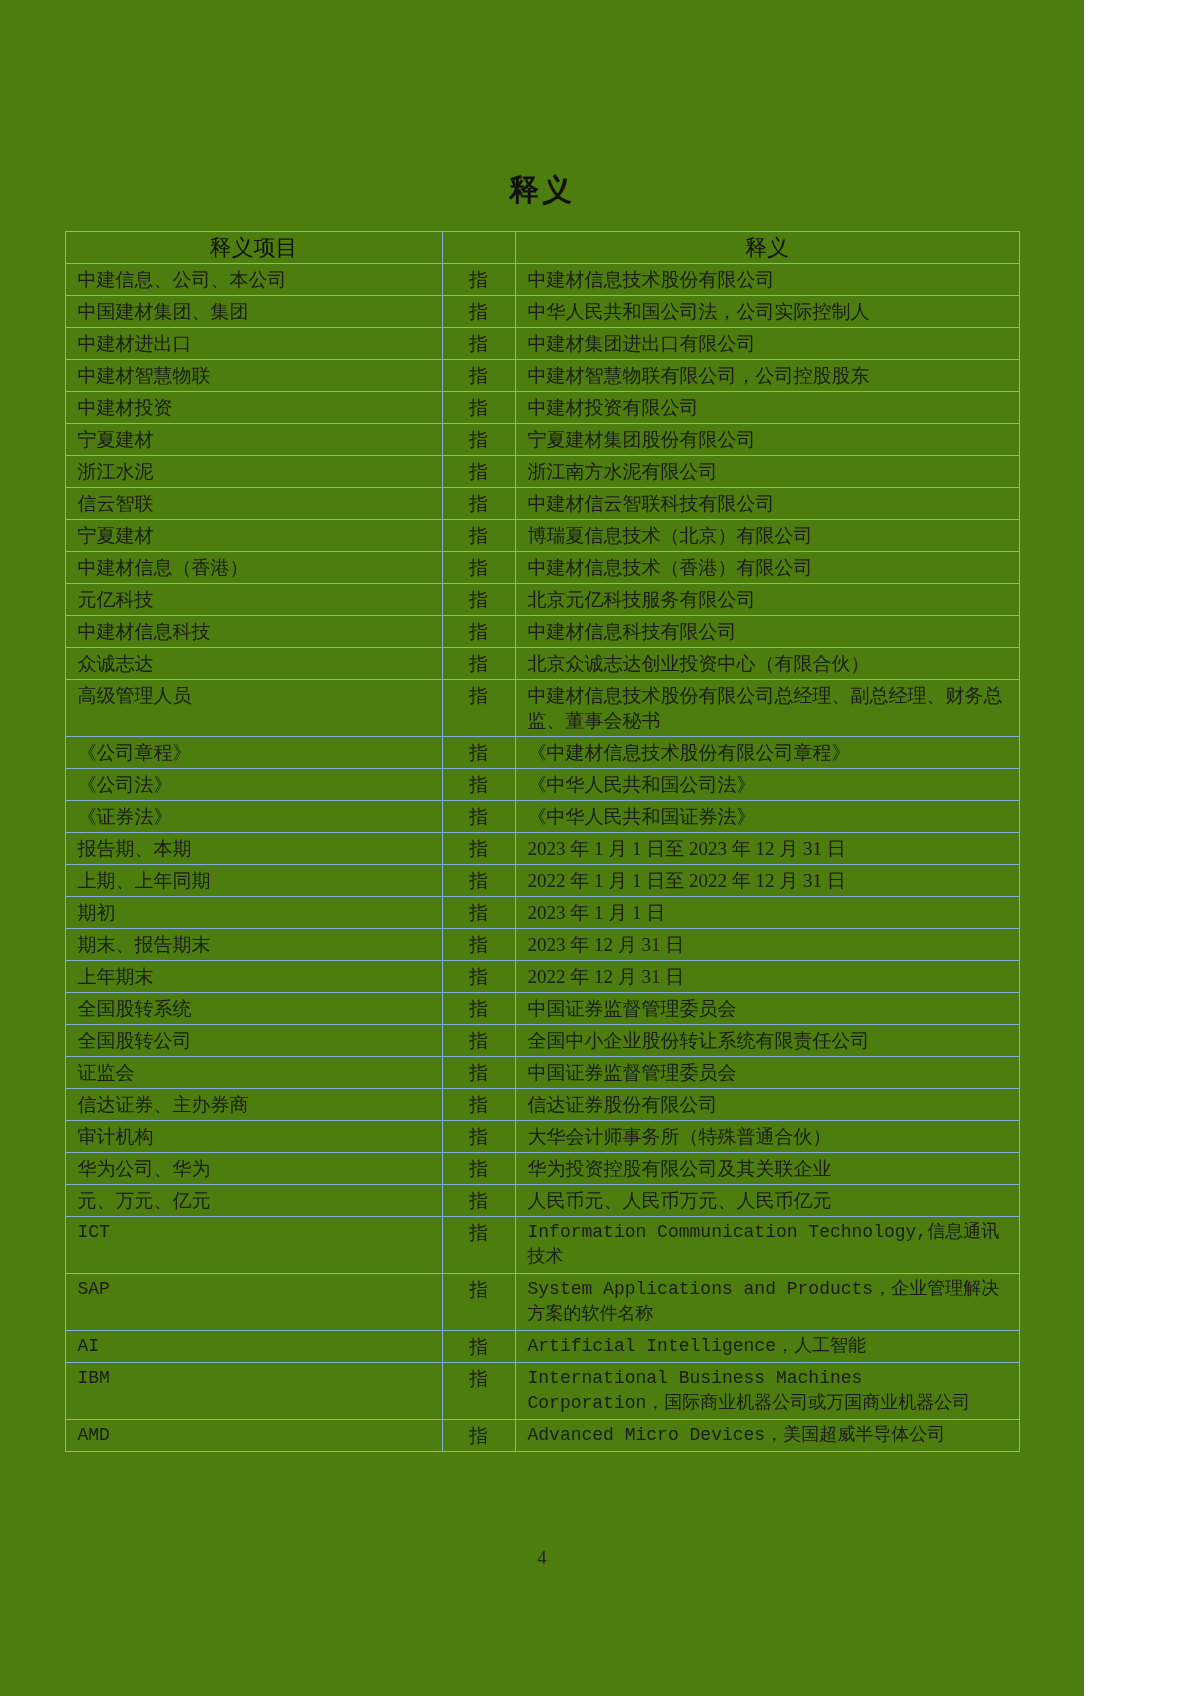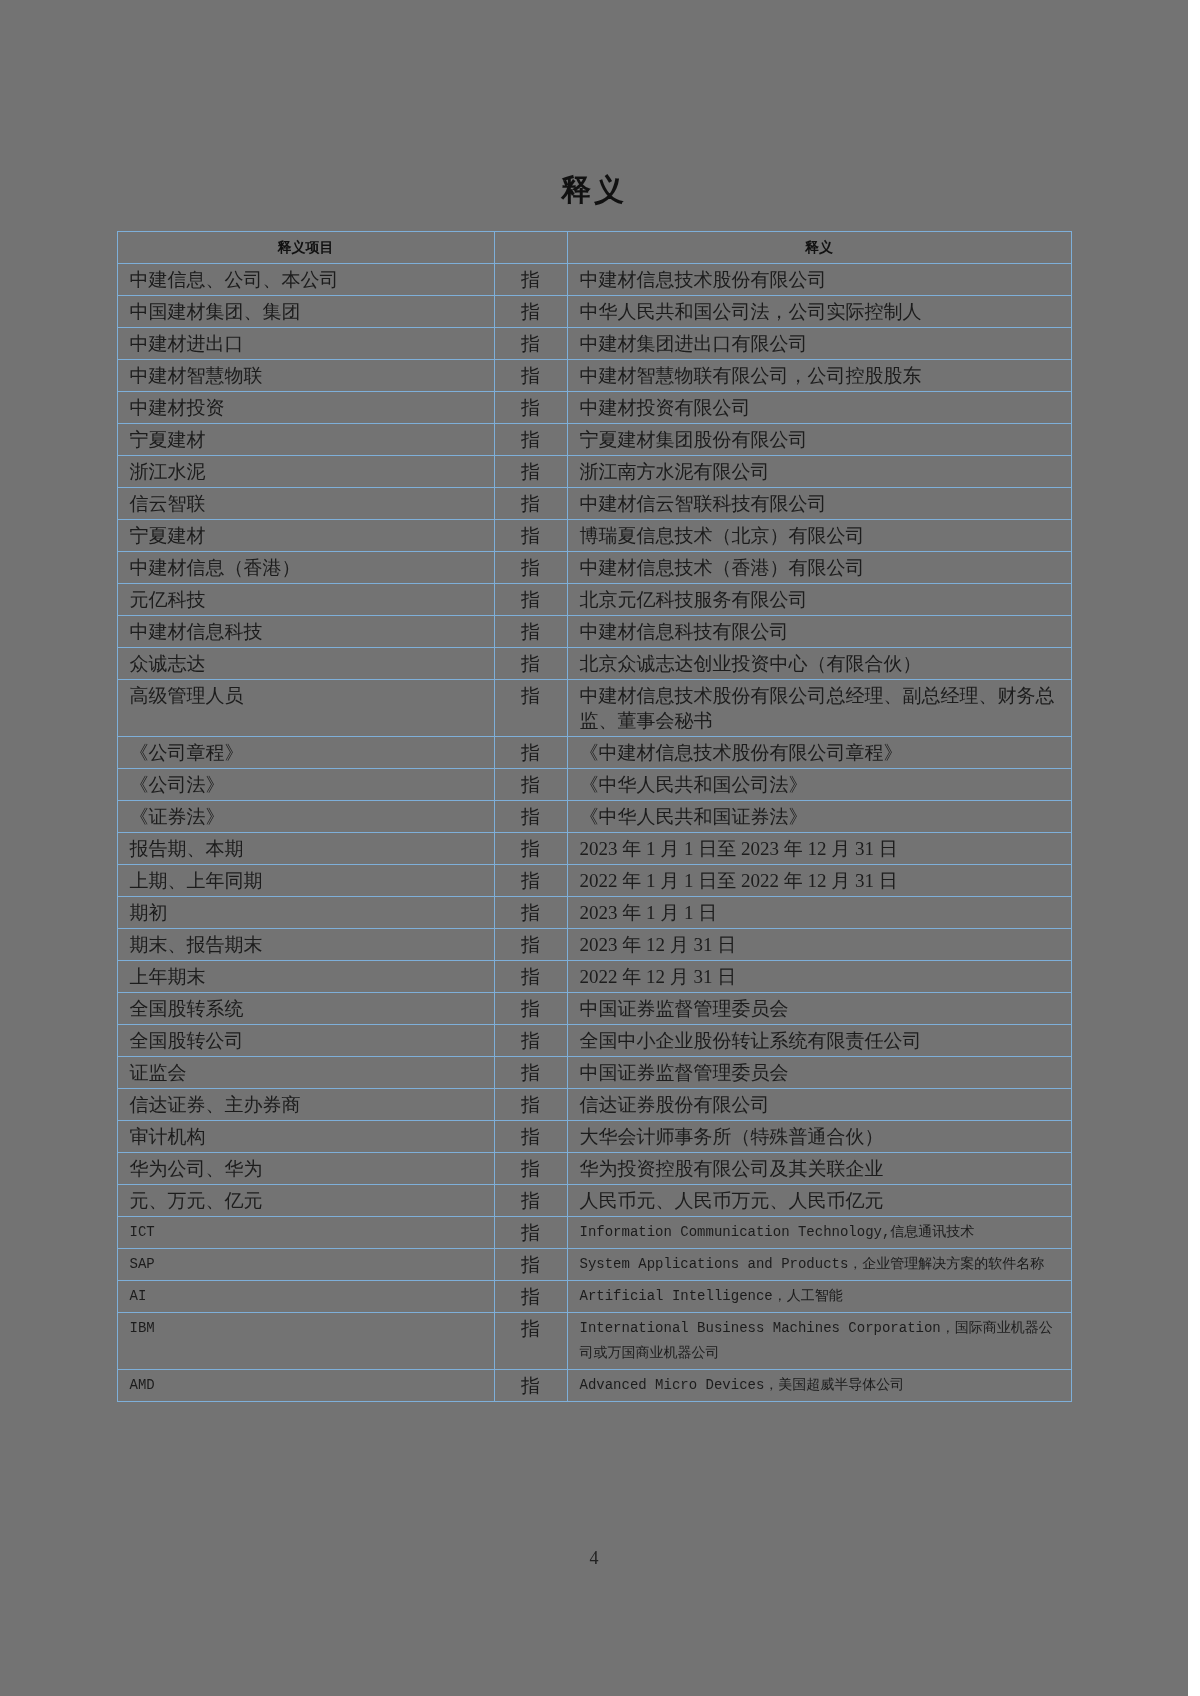--- a/index.html
+++ b/index.html
@@ -2,23 +2,23 @@
 <html lang="zh"><head>
 <meta charset="utf-8">
 <style>
   html, body {
     margin: 0;
     padding: 0;
     background: #ffffff;
   }
   .page {
     position: relative;
-    width: 1188px;
+    width: 1084px;
     height: 1696px;
-    background: #737373;
+    background: #4d7c0f;
     overflow: hidden;
     font-family: "Liberation Serif", "DejaVu Serif", serif;
     color: #1c1c1c;
   }
   .doc-title {
     margin: 0;
     padding-top: 170px;
     text-align: center;
     font-family: "Liberation Sans", "DejaVu Sans", sans-serif;
     font-size: 30px;
@@ -40,32 +40,32 @@
     border: 1px solid #7EAFD9;
     font-size: 19px;
     line-height: 25px;
     padding: 3px 12px;
     vertical-align: top;
     word-break: break-word;
   }
   .def-table th {
     text-align: center;
     font-family: "Liberation Sans", "DejaVu Sans", sans-serif;
-    font-weight: 700;
-    font-size: 14px;
+    font-weight: 400;
+    font-size: 22px;
     padding: 3px 4px;
     color: #111;
   }
   .def-table td.mid {
     text-align: center;
     padding: 3px 2px;
   }
   .def-table td.latin {
     font-family: "Liberation Mono", "DejaVu Sans Mono", monospace;
-    font-size: 14px;
+    font-size: 18px;
     letter-spacing: 0px;
   }
   .page-number {
     position: absolute;
     top: 1548px;
     left: 0;
     width: 100%;
     text-align: center;
     font-size: 18px;
     color: #222;

